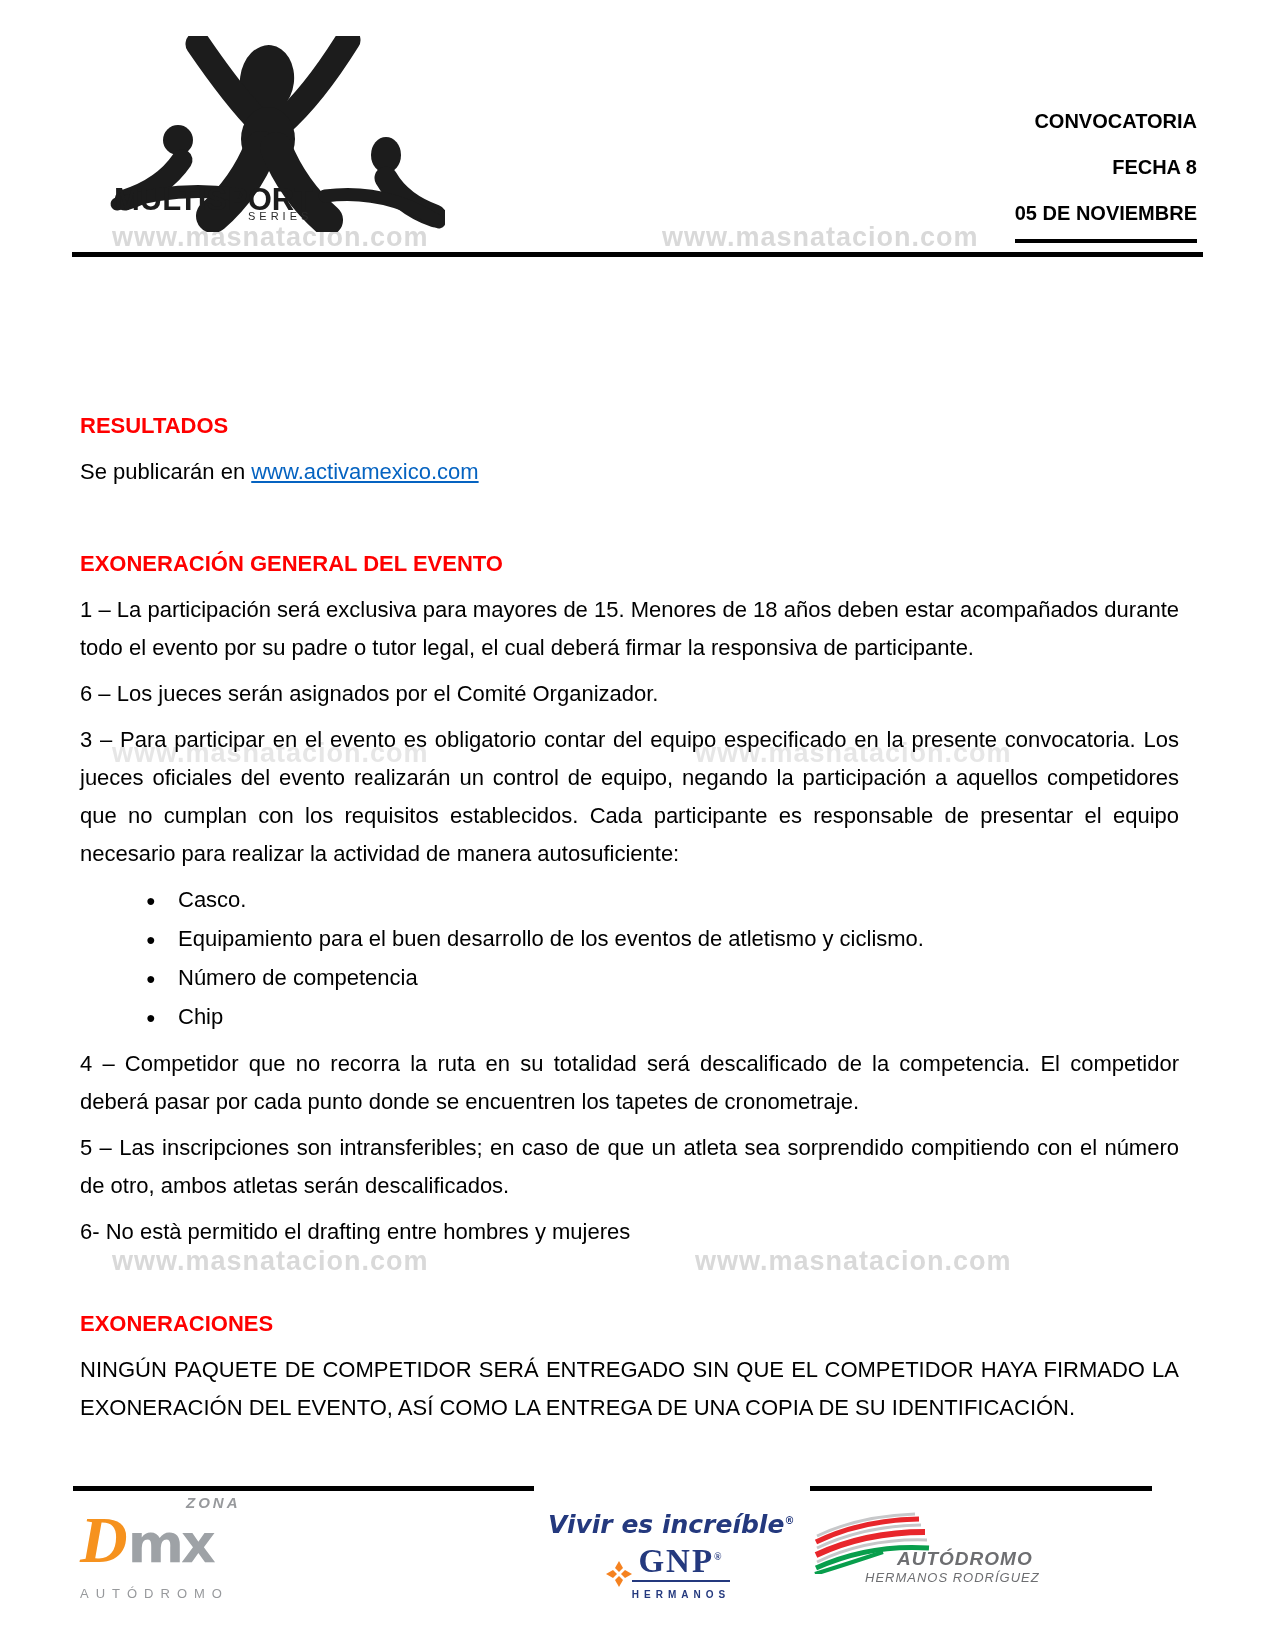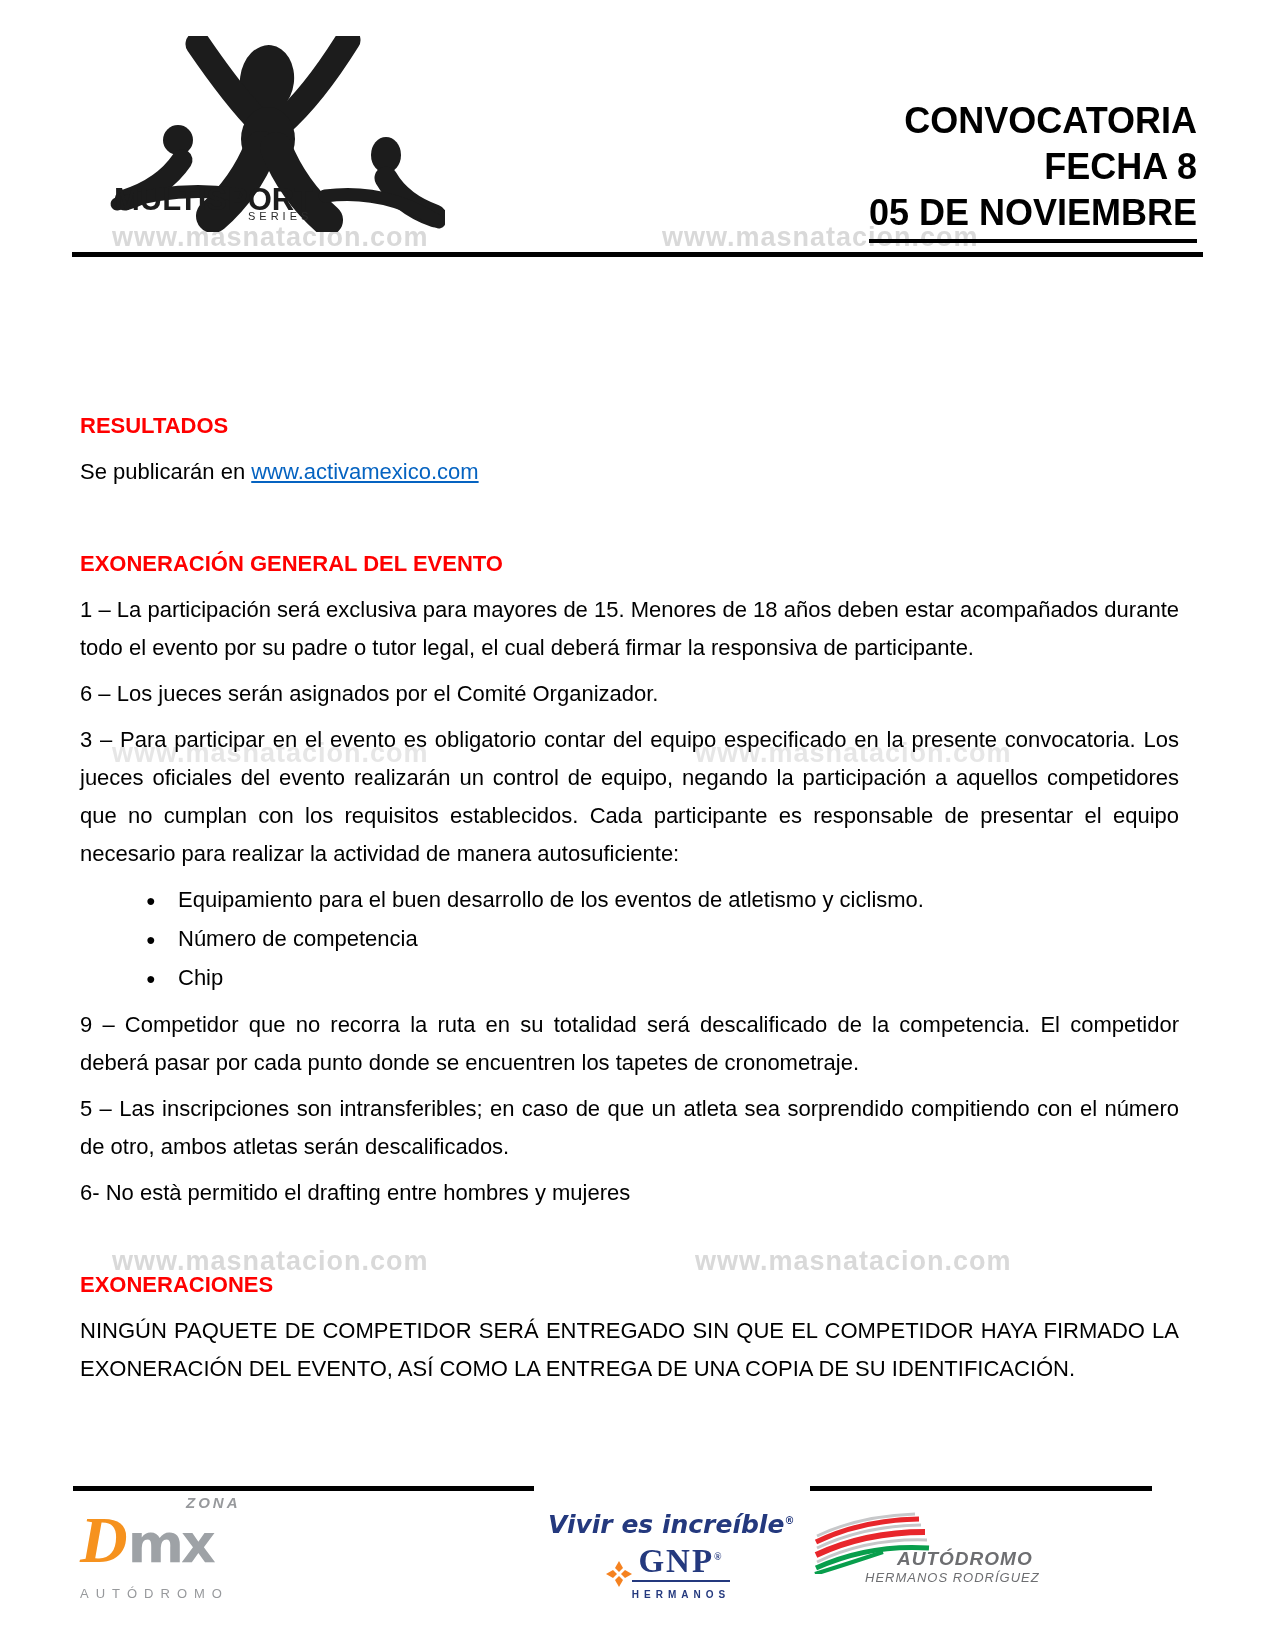--- a/index.html
+++ b/index.html
@@ -17,21 +17,21 @@
   .ms-brand{
     position:absolute;left:86px;top:182px;
     font-size:31px;font-weight:bold;color:#1c1c1c;letter-spacing:0px;margin-left:28px;
   }
   .ms-series{
     position:absolute;left:248px;top:210px;
     font-size:11px;color:#2b2b2b;letter-spacing:4px;font-weight:normal;
   }
   .title-block{
     position:absolute;top:98px;right:78px;
-    text-align:right;font-size:36px;font-weight:bold;line-height:46px;color:#000;
+    text-align:right;font-size:20px;font-weight:bold;line-height:46px;color:#000;
   }
   .title-underlined{display:inline-block;border-bottom:4px solid #000;padding-bottom:3px;}
   .header-rule{
     position:absolute;left:72px;top:252px;width:1131px;height:5px;background:#000;
   }
   
   .wm{
     position:absolute;
     font-size:27px;font-weight:bold;letter-spacing:1px;
     color:#d9d9d9;z-index:0;white-space:nowrap;
@@ -121,26 +121,27 @@
     </p>
 
     <div class="spacer"></div>
 
     <p class="h-red">EXONERACIÓN GENERAL DEL EVENTO</p>
     <p>1 – La participación será exclusiva para mayores de 15. Menores de 18 años deben estar acompañados durante todo el evento por su padre o tutor legal, el cual deberá firmar la responsiva de participante.</p>
     <p class="single">6 – Los jueces serán asignados por el Comité Organizador.</p>
     <p>3 – Para participar en el evento es obligatorio contar del equipo especificado en la presente convocatoria. Los jueces oficiales del evento realizarán un control de equipo, negando la participación a aquellos competidores que no cumplan con los requisitos establecidos. Cada participante es responsable de presentar el equipo necesario para realizar la actividad de manera autosuficiente:</p>
 
     <ul class="equip">
+      <li><span class="bullet-glyph">●</span><span>Casco.</span></li>
       <li><span class="bullet-glyph">●</span><span>Equipamiento para el buen desarrollo de los eventos de atletismo y ciclismo.</span></li>
       <li><span class="bullet-glyph">●</span><span>Número de competencia</span></li>
       <li><span class="bullet-glyph">●</span><span>Chip</span></li>
     </ul>
 
-    <p>9 – Competidor que no recorra la ruta en su totalidad será descalificado de la competencia. El competidor deberá pasar por cada punto donde se encuentren los tapetes de cronometraje.</p>
+    <p>4 – Competidor que no recorra la ruta en su totalidad será descalificado de la competencia. El competidor deberá pasar por cada punto donde se encuentren los tapetes de cronometraje.</p>
     <p>5 – Las inscripciones son intransferibles; en caso de que un atleta sea sorprendido compitiendo con el número de otro, ambos atletas serán descalificados.</p>
     <p class="single">6- No està permitido el drafting entre hombres y mujeres</p>
 
     <div class="spacer"></div>
 
     <p class="h-red">EXONERACIONES</p>
     <p>NINGÚN PAQUETE DE COMPETIDOR SERÁ ENTREGADO SIN QUE EL COMPETIDOR HAYA FIRMADO LA EXONERACIÓN DEL EVENTO, ASÍ COMO LA ENTREGA DE UNA COPIA DE SU IDENTIFICACIÓN.</p>
   </div>
 
   <div class="sig-line sig-left"></div>

